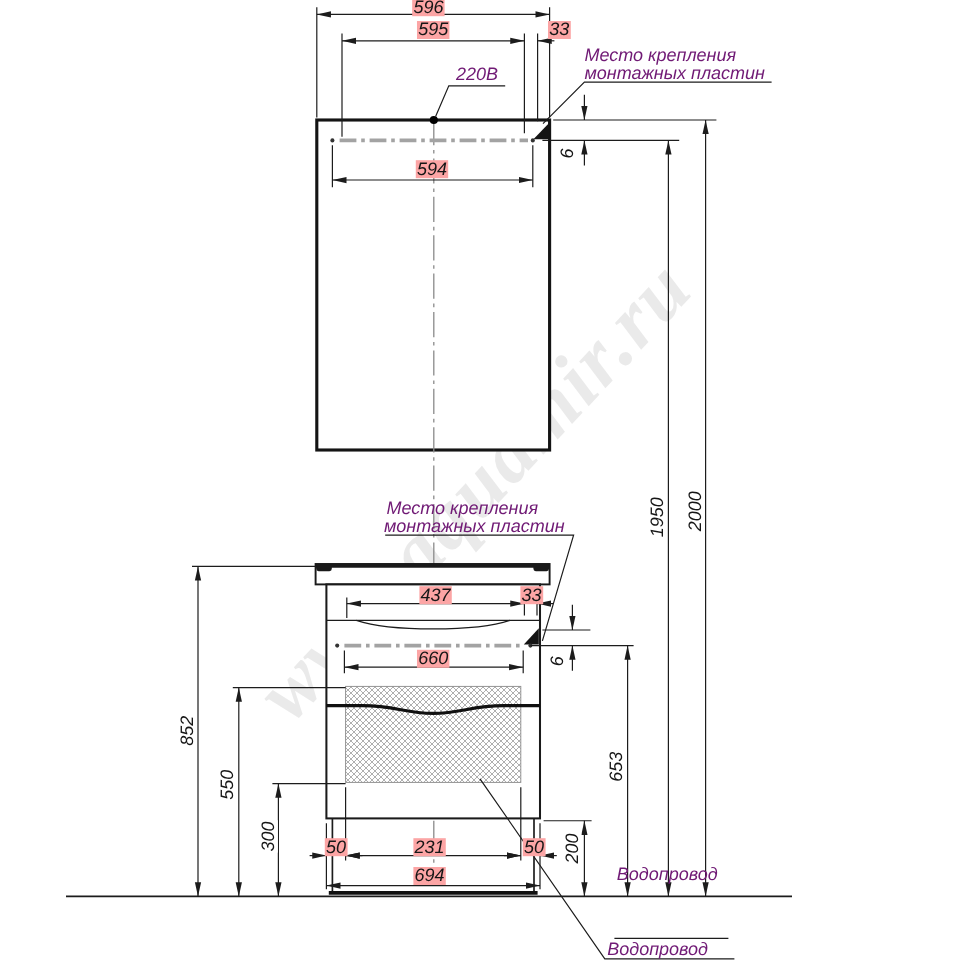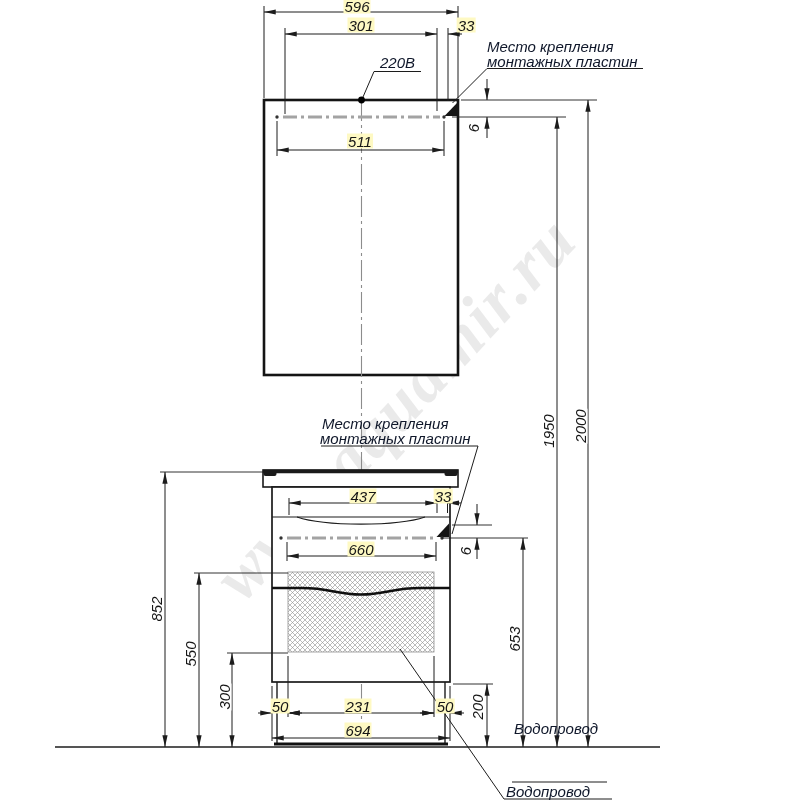--- a/index.html
+++ b/index.html
@@ -1,23 +1,23 @@
 <!DOCTYPE html>
 <html><head>
 <meta charset="utf-8">
 <style>
   html,body{margin:0;padding:0;background:#fff;}
   #stage{position:relative;width:800px;height:800px;background:#fff;overflow:hidden;
          font-family:"Liberation Sans",sans-serif;}
   #stage svg{position:absolute;left:0;top:0;}
   .lbl{position:absolute;font:italic 15px "Liberation Sans",sans-serif;color:#161616;
        white-space:nowrap;line-height:1;transform:translate(-50%,-50%);
-       background:#fef9c3;padding:0 1px;}
+       background:#fca5a5;padding:0 1px;}
   .lbl.rot{transform:translate(-50%,-50%) rotate(-90deg);background:#fff;}
-  .ann{position:absolute;font:italic 15px "Liberation Sans",sans-serif;color:#0f172a;
+  .ann{position:absolute;font:italic 15px "Liberation Sans",sans-serif;color:#701a75;
        white-space:nowrap;line-height:1;}
   .watermark{position:absolute;left:395px;top:408px;
        transform:translate(-50%,-50%) rotate(-47deg);
        font:italic 600 68px "Liberation Serif",serif;letter-spacing:2px;
        color:rgba(125,125,125,0.16);white-space:nowrap;}
 </style>
 </head>
 <body>
 
 <div id="stage">
@@ -138,23 +138,23 @@
       <line x1="420" y1="713" x2="434" y2="713" marker-end="url(#ar)"></line>
       <line x1="464" y1="713" x2="450" y2="713" marker-end="url(#ar)"></line>
       <line x1="272" y1="738" x2="450" y2="738" marker-start="url(#ar)" marker-end="url(#ar)"></line>
 
       <path d="M400,649 L504,799 L612,799"></path>
       <line x1="512" y1="782" x2="607" y2="782"></line>
     </g>
   </svg>
 
   <div class="lbl" style="left:357px;top:6px">596</div>
-  <div class="lbl" style="left:361px;top:25px">301</div>
+  <div class="lbl" style="left:361px;top:25px">595</div>
   <div class="lbl" style="left:466px;top:25px">33</div>
-  <div class="lbl" style="left:360px;top:141px">511</div>
+  <div class="lbl" style="left:360px;top:141px">594</div>
   <div class="lbl rot" style="left:473px;top:128px">6</div>
   <div class="lbl rot" style="left:548px;top:431px">1950</div>
   <div class="lbl rot" style="left:580px;top:426px">2000</div>
   <div class="lbl" style="left:363px;top:496px">437</div>
   <div class="lbl" style="left:443px;top:496px">33</div>
   <div class="lbl" style="left:361px;top:549px">660</div>
   <div class="lbl rot" style="left:465px;top:551px">6</div>
   <div class="lbl rot" style="left:156px;top:609px">852</div>
   <div class="lbl rot" style="left:190px;top:654px">550</div>
   <div class="lbl rot" style="left:224px;top:697px">300</div>

